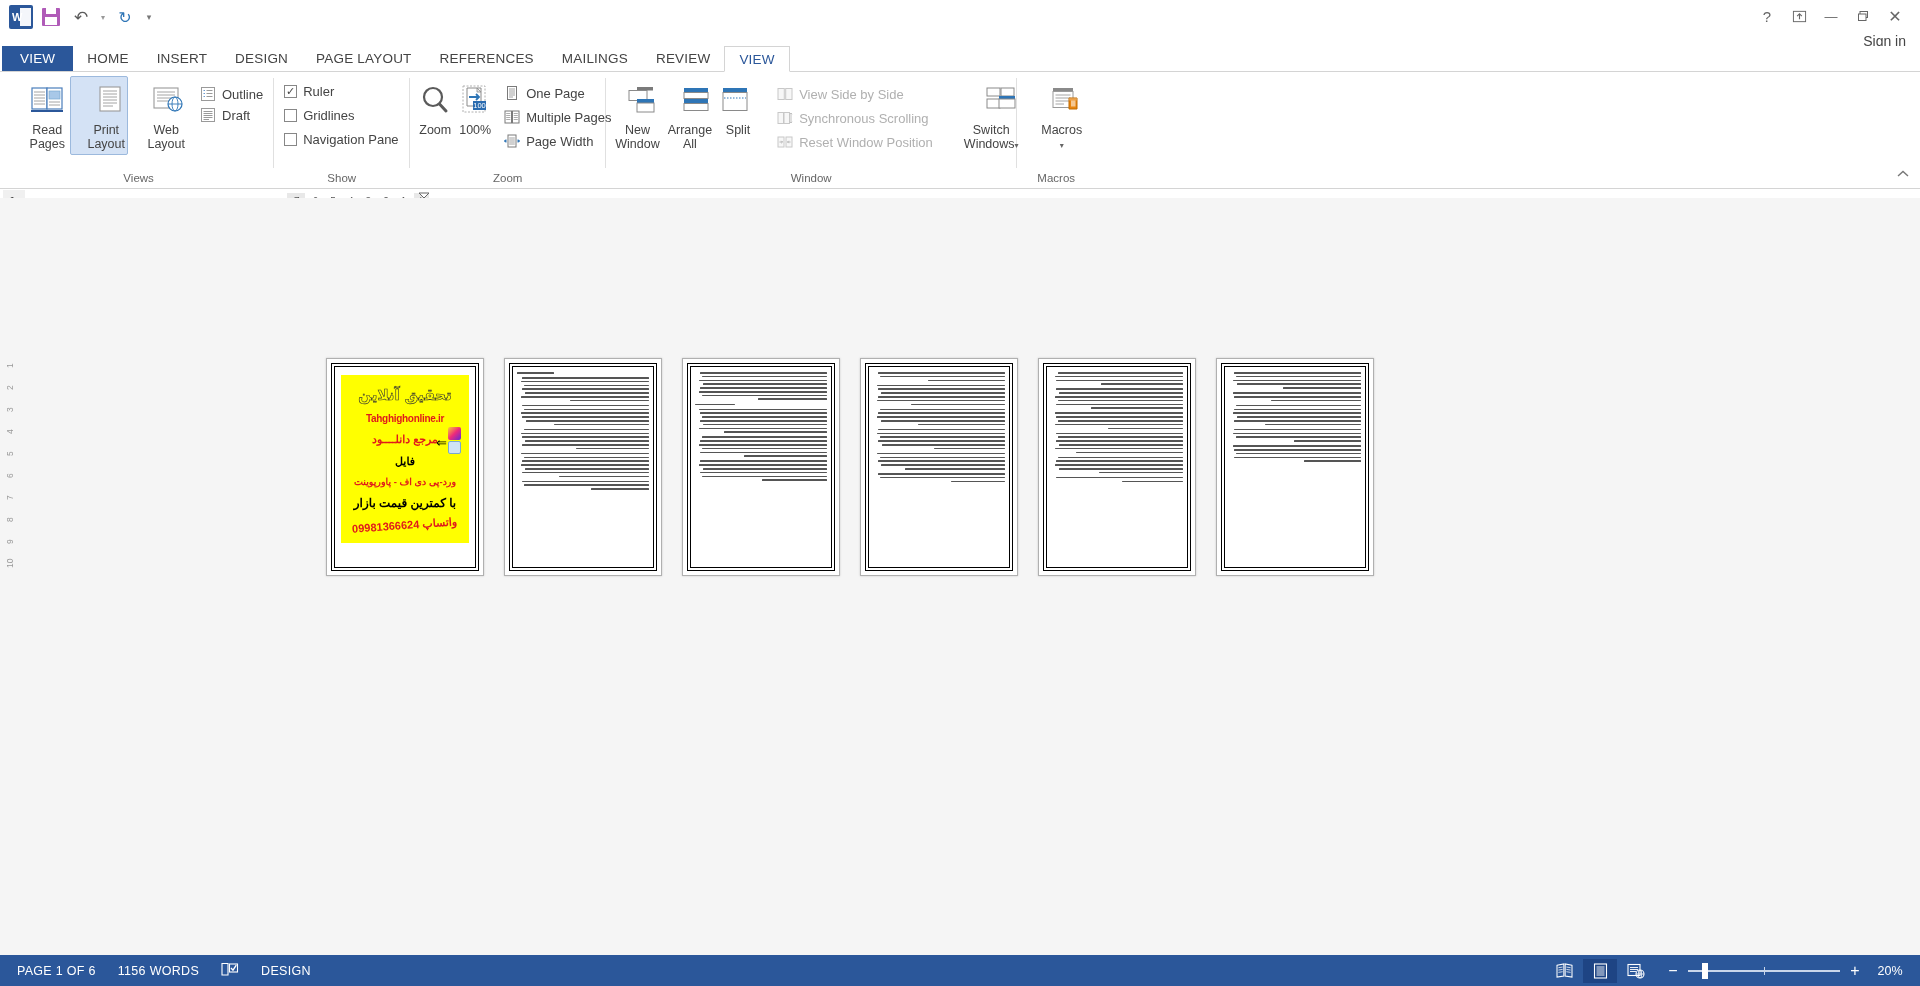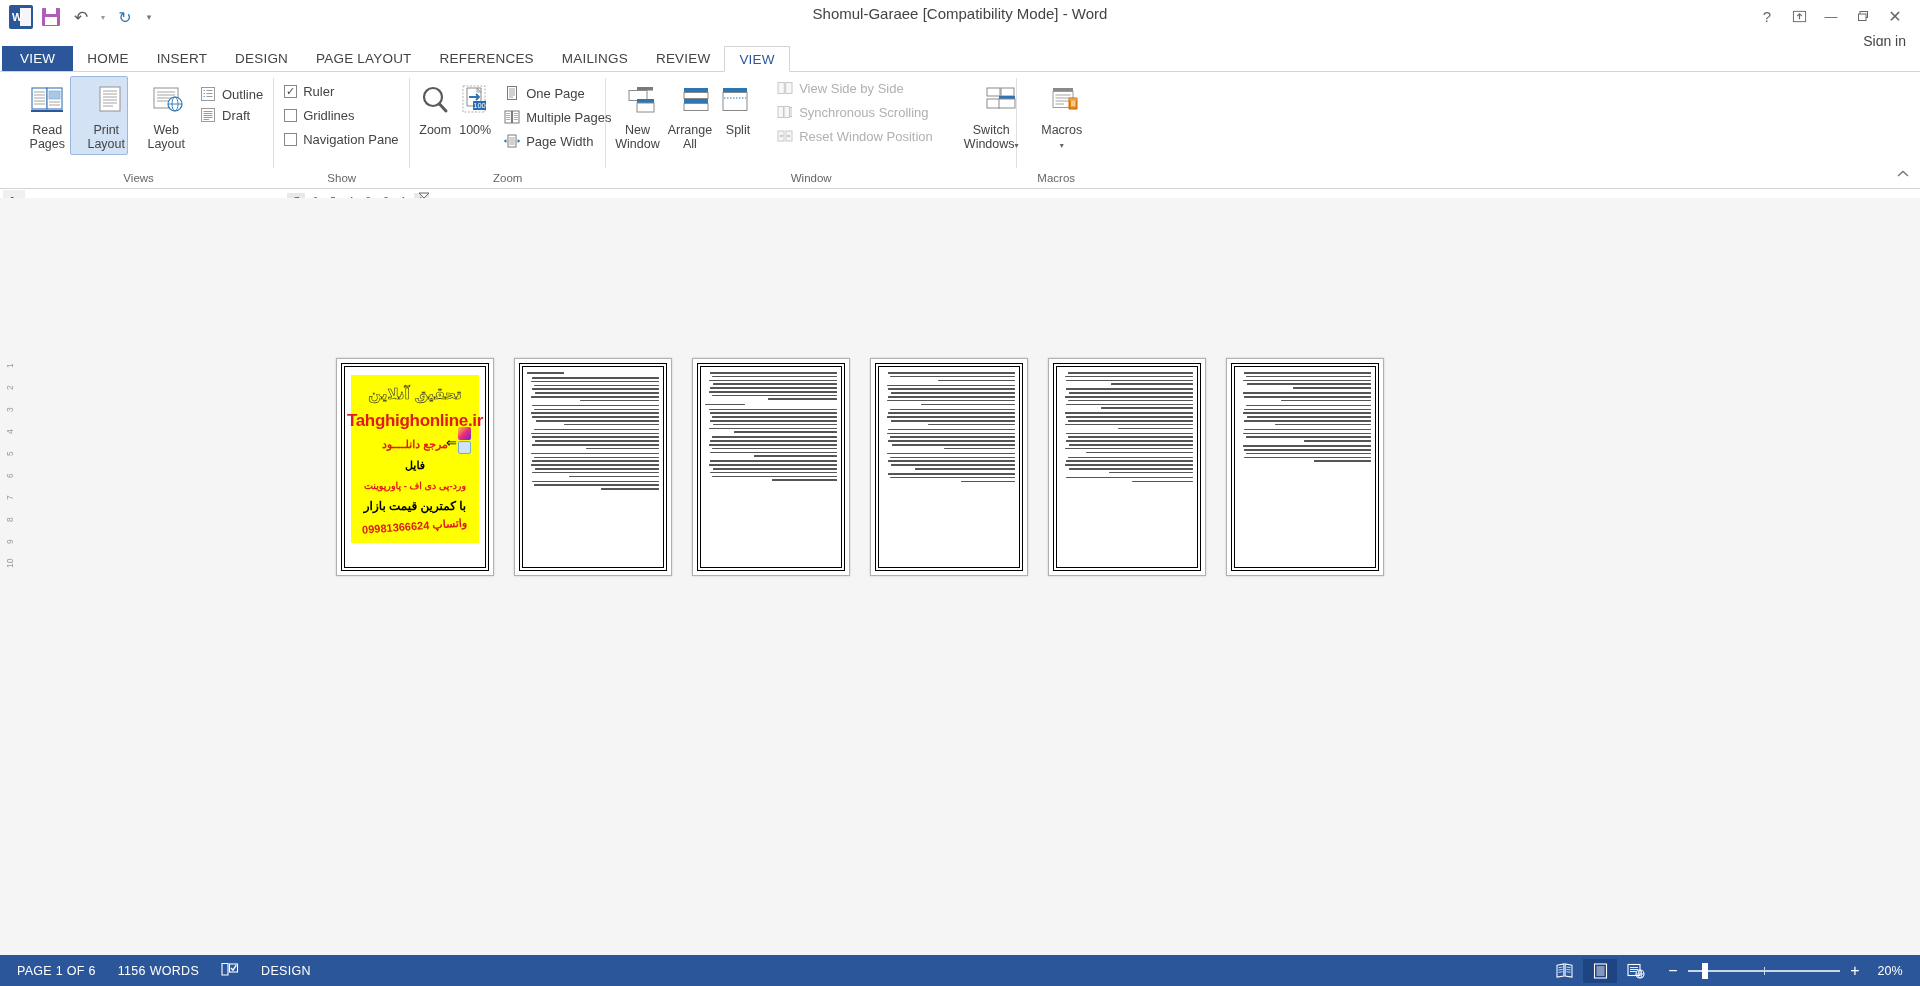--- a/index.html
+++ b/index.html
@@ -139,40 +139,40 @@
     background: #f5f5f5; overflow: hidden;
   }
   .vruler {
     position: absolute; left: 0; top: 0; width: 22px; height: 100%;
   }
   .vtick {
     position: absolute; left: 5px; font-size: 8.5px; color: #999;
     transform: rotate(-90deg); transform-origin: left top;
   }
   .pages {
-    position: absolute; left: 292px; top: 160px;
+    position: absolute; left: 282px; top: 160px;
     display: flex; gap: 20px; padding-left: 44px;
   }
   .page {
     width: 158px; height: 218px; background: #fff; border: 1px solid #b0b0b0;
     box-shadow: 0 0 2px rgba(0,0,0,.18); position: relative; overflow: hidden;
   }
   .page-inner {
     position: absolute; inset: 4px; border: 1.5px solid #000; overflow: hidden;
   }
   .page-inner2 { position: absolute; inset: 2px; border: 1px solid #000; overflow: hidden; padding: 4px; }
 
   
   .ad {
     background: #ffff00; position: absolute; left: 6px; right: 6px; top: 8px; bottom: 24px;
     display: flex; flex-direction: column; align-items: center; justify-content: space-evenly;
     direction: rtl; padding: 2px 0;
   }
   .ad-l1 { font-size: 15px; color: #ffff00; -webkit-text-stroke: 0.6px #333; font-family: "DejaVu Sans", sans-serif; font-weight: bold; }
-  .ad-l2 { font-size: 17px; color: #e01b1b; font-weight: bold; letter-spacing: -0.3px; direction: ltr; }
+  .ad-l2 { font-size: 10px; color: #e01b1b; font-weight: bold; letter-spacing: -0.3px; direction: ltr; }
   .ad-l3 { font-size: 11px; color: #e01b1b; font-weight: bold; }
   .ad-l4 { font-size: 11px; color: #000; font-weight: bold; }
   .ad-l5 { font-size: 9.5px; color: #e01b1b; font-weight: bold; }
   .ad-l6 { font-size: 12px; color: #000; font-weight: bold; }
   .ad-l7 { font-size: 11px; color: #e01b1b; font-weight: bold; transform: rotate(-4deg); }
   .ad-icons { position: absolute; right: 8px; top: 52px; display: flex; flex-direction: column; gap: 1px; }
   .ad-ico { width: 13px; height: 13px; border-radius: 2px; }
   .ig { background: linear-gradient(135deg,#f9ce34,#ee2a7b,#6228d7); }
   .gl { background: #cfe3f5; border: 1px solid #7aa8d0; }
   .ad-arrow { position: absolute; right: 22px; top: 60px; font-size: 13px; color: #000; }
@@ -227,21 +227,20 @@
       <span style="color:#999;font-size:8px;">▾</span>
     </div>
     <div class="qat-item">
       <span style="color:#2e75b6;font-size:16px;">↻</span>
     </div>
     <div class="qat-item" style="width:18px;">
       <span style="color:#777;font-size:9px;">▾</span>
     </div>
   </div>
 
-  <div class="title-center">Shomul-Garaee [Compatibility Mode] - Word</div>
 
   <div class="win-ctrls">
     <div class="win-btn">
       <span>?</span>
     </div>
     <div class="win-btn">
       <svg width="15" height="15" viewBox="0 0 16 16">
         <rect x="1.5" y="2.5" width="13" height="11" fill="none" stroke="#666" stroke-width="1"></rect>
         <path d="M8 11 L8 5 M5.5 7.5 L8 5 L10.5 7.5" fill="none" stroke="#666" stroke-width="1.2"></path>
       </svg>
@@ -520,21 +519,21 @@
             <rect x="3" y="3" width="24" height="4.5" fill="#2e75b6"></rect>
             <rect x="3" y="7.5" width="24" height="18" fill="#fff" stroke="#8a8a8a" stroke-width="1"></rect>
             <line x1="4" y1="13" x2="26" y2="13" stroke="#2e75b6" stroke-width="1" stroke-dasharray="1.5 1.5"></line>
           </svg>
         </div>
         <div class="lbl"><span>Split</span></div>
       </div>
 
       <div style="width:1px;background:#e0e0e0;height:78px;margin:2px 8px 0 8px;"></div>
 
-      <div class="smallrow" style="margin-top:0;gap:6px;">
+      <div class="smallrow" style="margin-top:6px;gap:6px;">
         <div class="smallitem disabled">
           <svg class="mini-ico" viewBox="0 0 16 16">
             <rect x="1" y="2.5" width="6.3" height="11" fill="#f7f7f7" stroke="#c8c8c8" stroke-width="1"></rect>
             <rect x="8.7" y="2.5" width="6.3" height="11" fill="#f7f7f7" stroke="#c8c8c8" stroke-width="1"></rect>
           </svg>
           <span>View Side by Side</span>
         </div>
         <div class="smallitem disabled">
           <svg class="mini-ico" viewBox="0 0 16 16">
             <rect x="1" y="2.5" width="5.5" height="11" fill="#f7f7f7" stroke="#c8c8c8" stroke-width="1"></rect>

